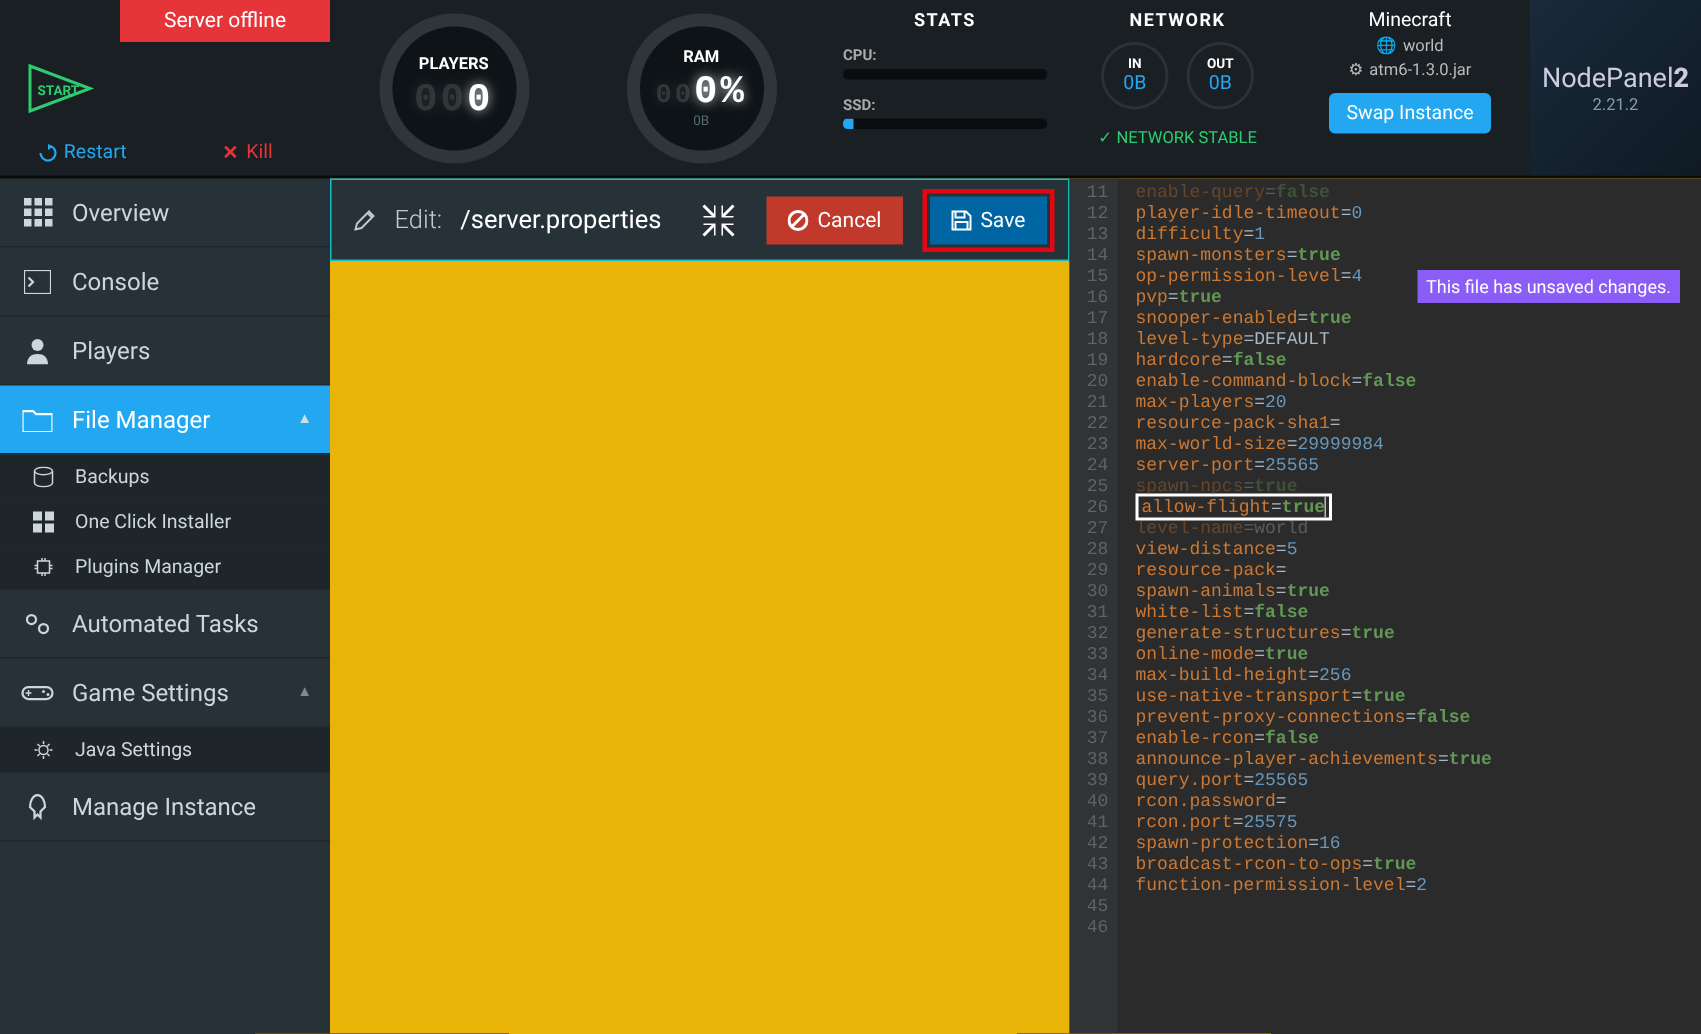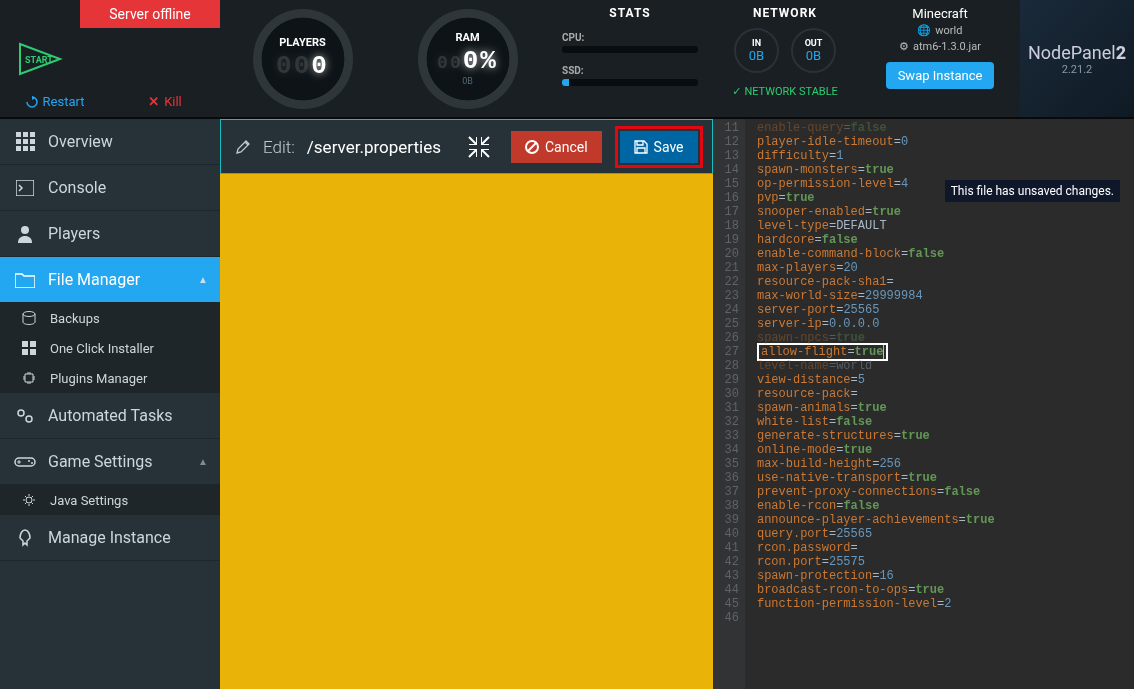--- a/index.html
+++ b/index.html
@@ -52,21 +52,21 @@
 
 .content { flex: 1; background: #eab308; display: flex; flex-direction: row; }
 .toolbar { height: 55px; background: #263238; display: flex; align-items: center; padding: 0 14px; gap: 12px; border: 1px solid #15bdc2; }
 .tb-edit { color: #c0c9cf; font-size: 17px; font-weight: 300; }
 .tb-path { color: #fff; font-size: 17px; }
 .tb-spacer { flex: 1; }
 .tb-btn { padding: 8px 14px; color: #fff; font-size: 14px; display: flex; align-items: center; gap: 6px; margin-left: 6px; }
 .cancel { background: #c0392b; }
 .save { background: #0066a3; outline: 3px solid #e30613; outline-offset: 2px; }
 .fullscreen { display: grid; grid-template-columns: 12px 12px; grid-template-rows: 12px 12px; gap: 4px; }
-.unsaved { position: absolute; right: 14px; top: 180px; background: #0f172a; color: #fff; font-size: 12px; padding: 4px 6px; z-index: 50; }
+.unsaved { position: absolute; right: 14px; top: 180px; background: #8b5cf6; color: #fff; font-size: 12px; padding: 4px 6px; z-index: 50; }
 
 .editor { flex: 1; background: #2b2b2b; display: flex; overflow: hidden; font-family: "Consolas","Courier New",monospace; font-size: 12px; line-height: 14px; }
 .gutter { background: #313335; color: #606366; text-align: right; padding: 2px 6px 0 12px; white-space: pre; }
 .code { padding: 2px 0 0 12px; position: relative; }
 .tok-k { color: #cc7832; }
 .tok-b { color: #629755; font-weight: bold; }
 .tok-n { color: #6897bb; }
 .tok-w { color: #a9b7c6; }
 .hl { border: 2px solid #ffffff; padding: 0 2px; }
 .cursor { border-right: 1px solid #bbb; }
@@ -352,21 +352,20 @@
           <div><span class="tok-k">op-permission-level</span><span class="tok-w">=</span><span class="tok-n">4</span></div>
           <div><span class="tok-k">pvp</span><span class="tok-w">=</span><span class="tok-b">true</span></div>
           <div><span class="tok-k">snooper-enabled</span><span class="tok-w">=</span><span class="tok-b">true</span></div>
           <div><span class="tok-k">level-type</span><span class="tok-w">=</span><span class="tok-w">DEFAULT</span></div>
           <div><span class="tok-k">hardcore</span><span class="tok-w">=</span><span class="tok-b">false</span></div>
           <div><span class="tok-k">enable-command-block</span><span class="tok-w">=</span><span class="tok-b">false</span></div>
           <div><span class="tok-k">max-players</span><span class="tok-w">=</span><span class="tok-n">20</span></div>
           <div><span class="tok-k">resource-pack-sha1</span><span class="tok-w">=</span><span class="tok-w"></span></div>
           <div><span class="tok-k">max-world-size</span><span class="tok-w">=</span><span class="tok-n">29999984</span></div>
           <div><span class="tok-k">server-port</span><span class="tok-w">=</span><span class="tok-n">25565</span></div>
-          <div><span class="tok-k">server-ip</span><span class="tok-w">=</span><span class="tok-n">0.0.0.0</span></div>
           <div><span style="opacity:.35"><span class="tok-k">spawn-npcs</span><span class="tok-w">=</span><span class="tok-b">true</span></span></div>
           <div><span class="hl"><span class="tok-k">allow-flight</span><span class="tok-w">=</span><span class="tok-b">true</span><span class="cursor"></span></span></div>
           <div><span style="opacity:.35"><span class="tok-k">level-name</span><span class="tok-w">=</span><span class="tok-w">world</span></span></div>
           <div><span class="tok-k">view-distance</span><span class="tok-w">=</span><span class="tok-n">5</span></div>
           <div><span class="tok-k">resource-pack</span><span class="tok-w">=</span><span class="tok-w"></span></div>
           <div><span class="tok-k">spawn-animals</span><span class="tok-w">=</span><span class="tok-b">true</span></div>
           <div><span class="tok-k">white-list</span><span class="tok-w">=</span><span class="tok-b">false</span></div>
           <div><span class="tok-k">generate-structures</span><span class="tok-w">=</span><span class="tok-b">true</span></div>
           <div><span class="tok-k">online-mode</span><span class="tok-w">=</span><span class="tok-b">true</span></div>
           <div><span class="tok-k">max-build-height</span><span class="tok-w">=</span><span class="tok-n">256</span></div>

